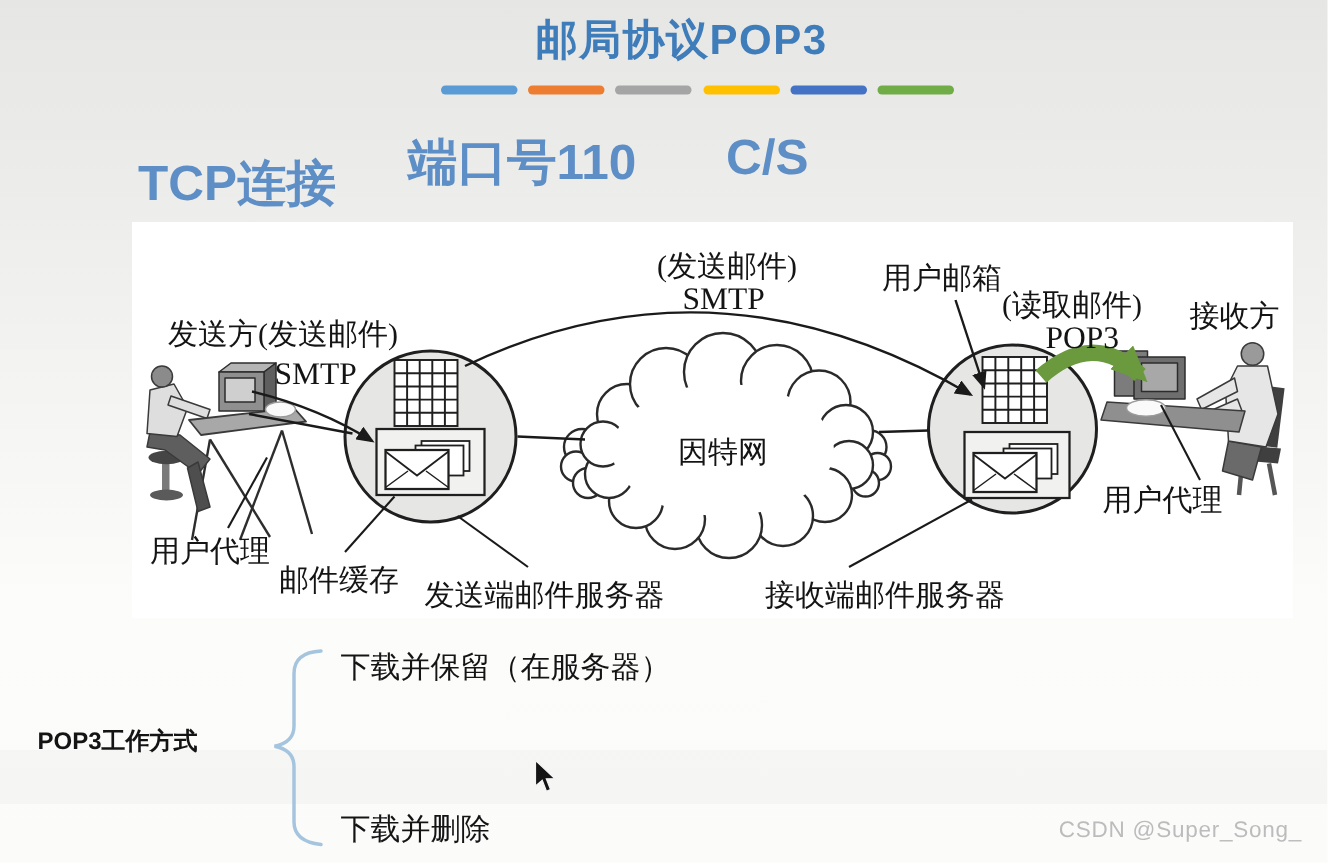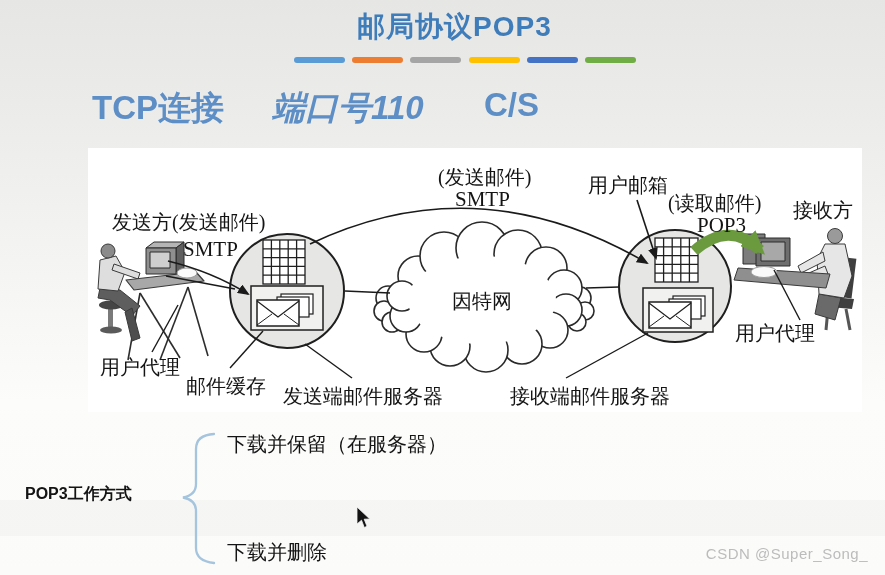--- a/index.html
+++ b/index.html
@@ -10,21 +10,21 @@
   }
   .title{
     position:absolute;left:357px;top:8px;
     font-size:28px;font-weight:bold;color:#3f7cba;letter-spacing:1px;
   }
   .dashes{position:absolute;left:294px;top:56px;}
   .subtitle span{
     position:absolute;top:86px;font-size:33px;font-weight:bold;color:#5d8ec6;
     white-space:nowrap;
   }
-  .sub1{left:92px;} .sub2{left:272px;font-style:italic;} .sub3{left:484px;}
+  .sub1{left:92px;margin-top:14px;} .sub2{left:272px;} .sub3{left:484px;}
   .panel{
     position:absolute;left:88px;top:148px;width:774px;height:264px;background:#ffffff;
   }
   .panel svg{display:block;}
   svg text{font-family:"Liberation Serif","DejaVu Serif",serif;fill:#141414;}
   .lbl{font-size:20px;}
   .lbl-en{font-size:21px;}
   .band{
     position:absolute;left:0;top:500px;width:885px;height:36px;
     background:rgba(0,0,0,0.025);

